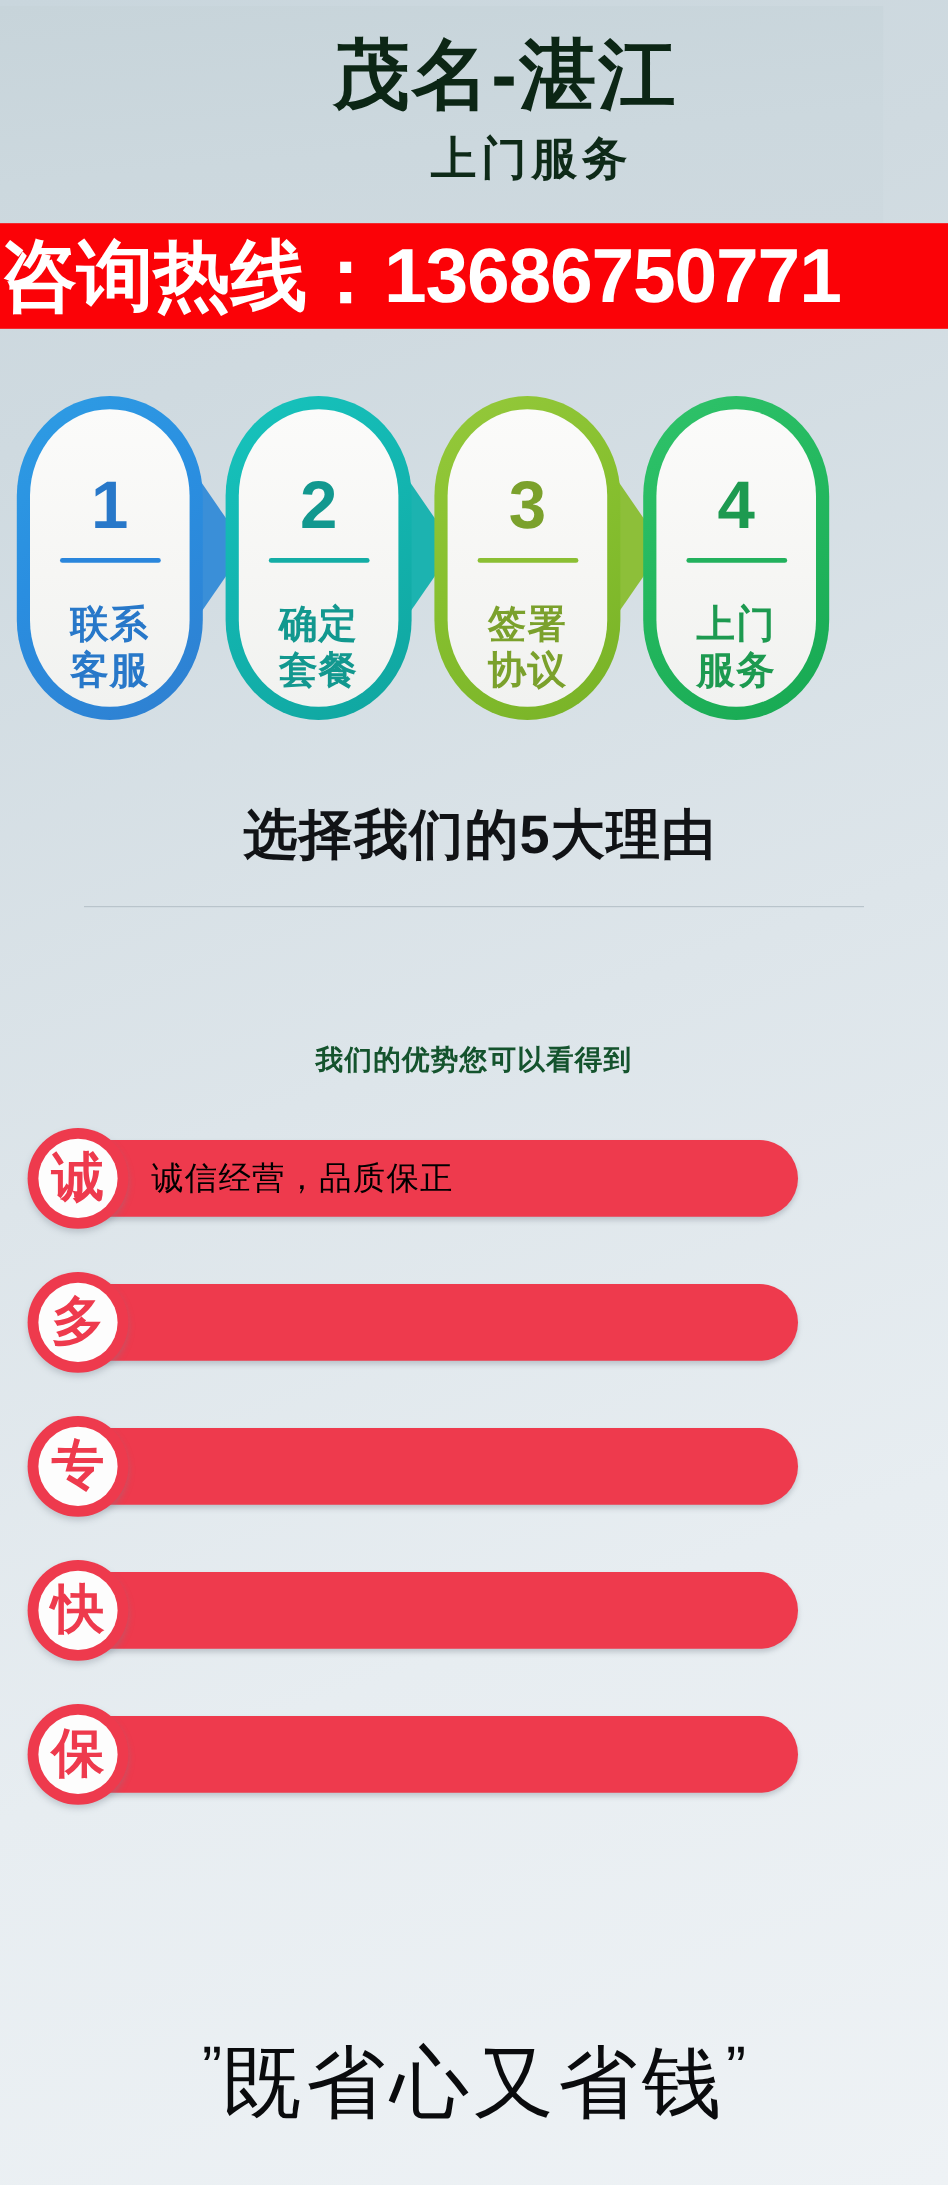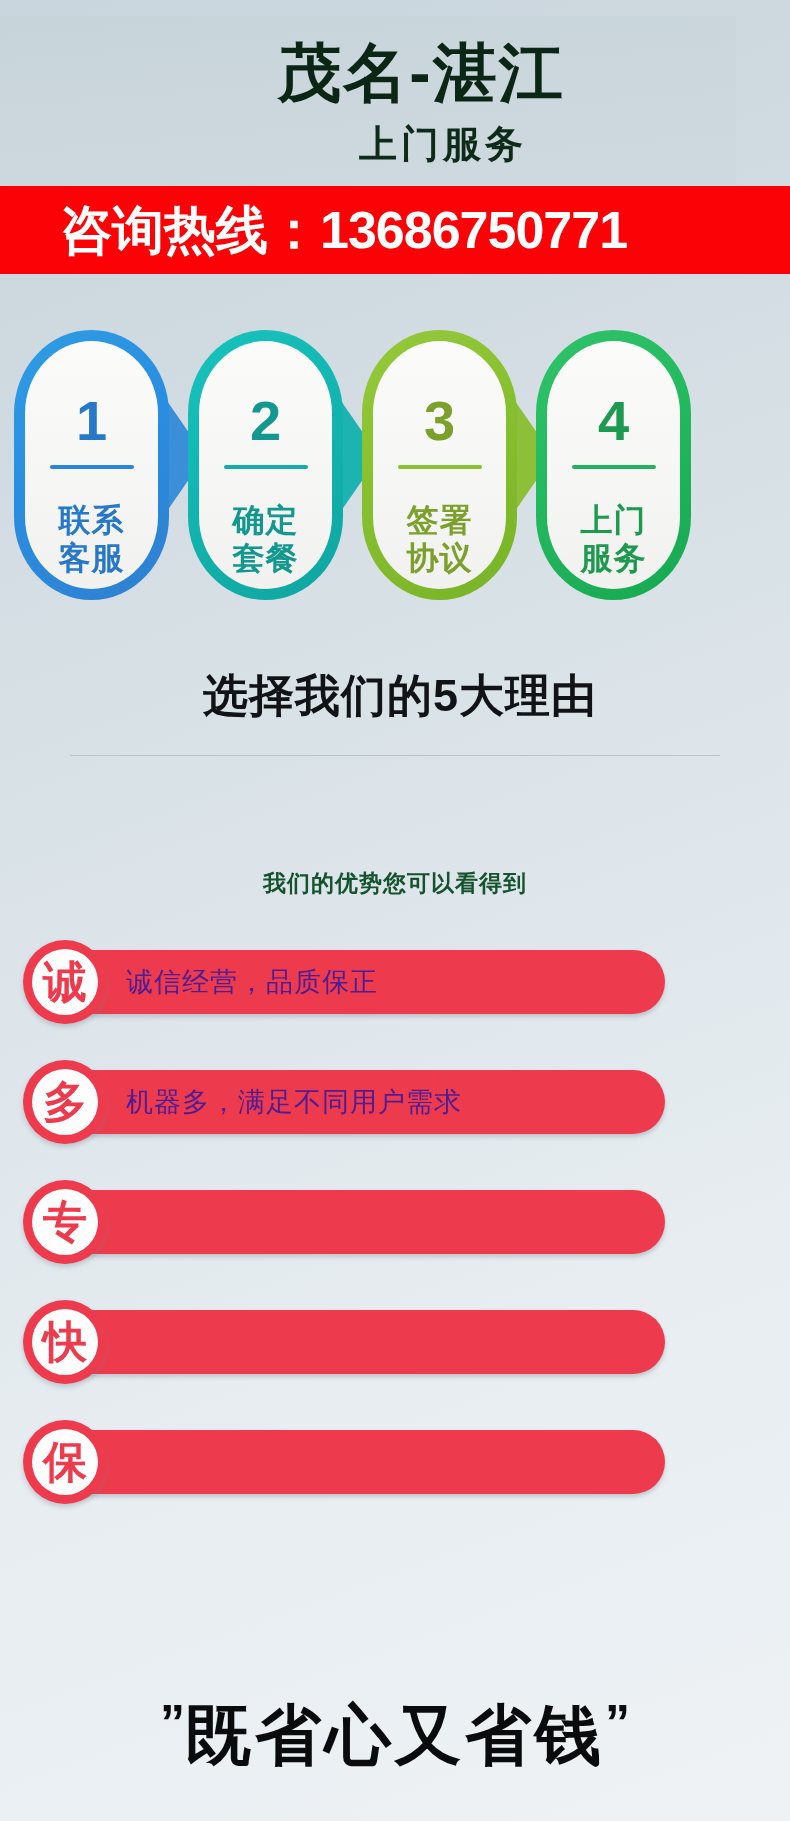--- a/index.html
+++ b/index.html
@@ -6,21 +6,21 @@
   html,body { width:790px; }
   body {
     font-family:"Liberation Sans","DejaVu Sans",sans-serif;
     width:790px; height:1821px;
     position:relative; overflow:hidden;
     background:linear-gradient(160deg,#c9d6dd 0%,#cfdae0 18%,#dde5ea 48%,#e7edf1 72%,#eef2f5 100%);
   }
 
   
   .header {
-    position:absolute; left:0; top:16px; width:736px; height:185px;
+    position:absolute; left:0; top:5px; width:736px; height:185px;
     background:linear-gradient(175deg,#c7d4da 0%,#ccd8de 60%,#ced9df 100%);
   }
   .title-main {
     position:absolute; left:0; top:18px; width:790px;
     text-align:center;
     font-size:64px; line-height:78px; font-weight:bold;
     color:#0c2615; letter-spacing:2px;
     padding-left:52px;
   }
   .title-sub {
@@ -32,23 +32,22 @@
   }
 
   
   .hotline-bar {
     position:absolute; left:0; top:186px; width:790px; height:88px;
     background:#fb0207;
     display:flex; align-items:center;
   }
   .hotline-text {
     color:#ffffff; font-weight:bold;
-    font-size:52px; line-height:60px;
+    font-size:64px; line-height:60px;
     letter-spacing:0px; white-space:nowrap;
-    padding-left:60px;
   }
   .hotline-text .num { letter-spacing:-1px; }
 
   
   .steps {
     position:absolute; left:0; top:300px; width:790px; height:320px;
   }
   .step {
     position:absolute; top:30px;
     width:155px; height:270px;
@@ -145,29 +144,29 @@
   }
   .reason .badge .ch {
     width:66px; height:66px; border-radius:50%;
     background:#fdfdfd; color:#ee3a4d;
     font-size:44px; line-height:66px; font-weight:bold;
     text-align:center;
   }
   .reason .txt {
     position:absolute; left:126px; top:10px; height:64px;
     display:flex; align-items:center;
-    color:#4c1d95; font-size:27px; line-height:34px;
+    color:#000000; font-size:27px; line-height:34px;
     letter-spacing:1px; font-weight:500;
   }
 
   
   .slogan {
     position:absolute; left:0; top:1680px; width:790px;
     text-align:center;
-    font-size:66px; line-height:86px; font-weight:bold;
+    font-size:66px; line-height:86px; font-weight:normal;
     color:#0a0b0d; letter-spacing:4px;
   }
   .slogan .q {
     font-size:50px; vertical-align:18px; letter-spacing:0;
   }
 </style>
 </head>
 <body>
 
 <div class="header">
@@ -249,21 +248,20 @@
       <div class="ch">诚</div>
     </div>
     <div class="txt">诚信经营，品质保正</div>
   </div>
 
   <div class="reason">
     <div class="bar"></div>
     <div class="badge">
       <div class="ch">多</div>
     </div>
-    <div class="txt">机器多，满足不同用户需求</div>
   </div>
 
   <div class="reason">
     <div class="bar"></div>
     <div class="badge">
       <div class="ch">专</div>
     </div>
   </div>
 
   <div class="reason">

